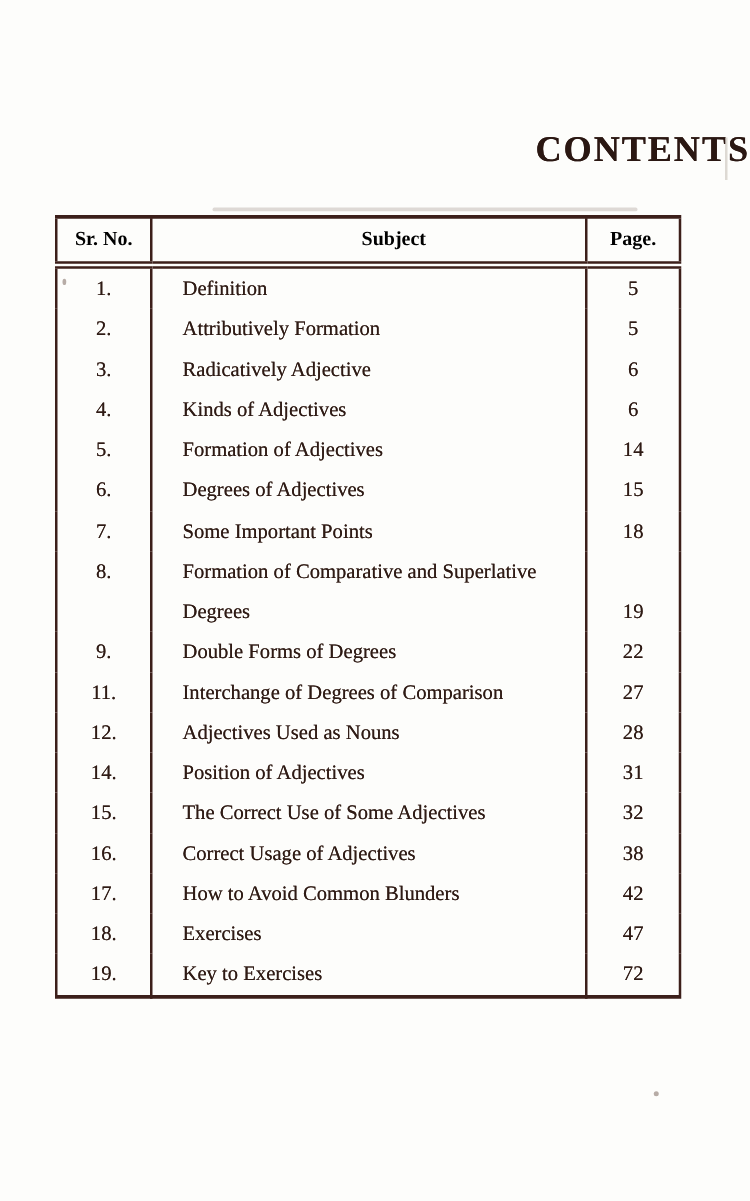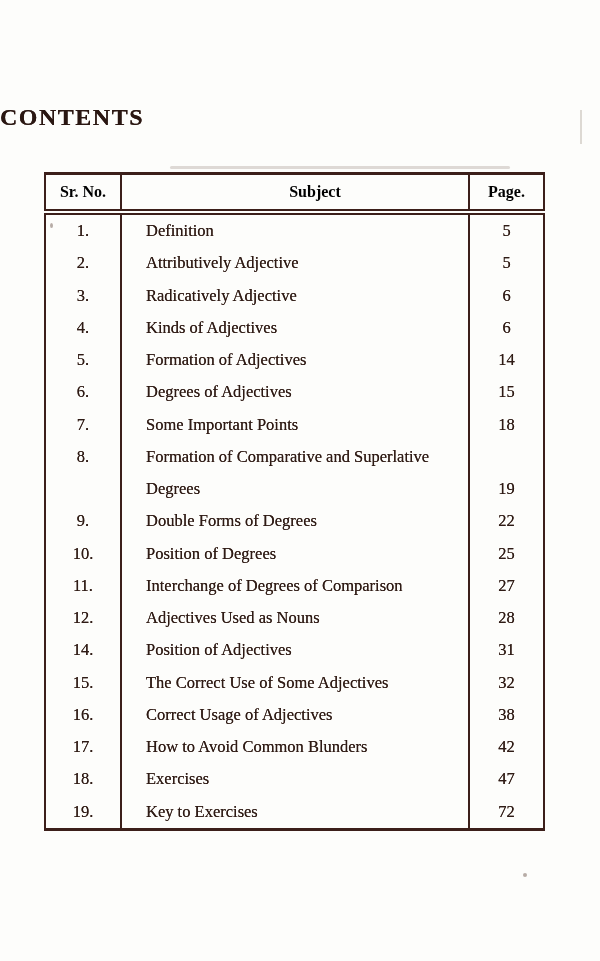--- a/index.html
+++ b/index.html
@@ -16,22 +16,22 @@
     overflow: hidden;
   }
 
   
   .page-title {
     position: absolute;
     top: 104px;
     left: 0;
     width: 100%;
     margin: 0;
-    text-align: left;
-    font-size: 24px;
+    text-align: right;
+    font-size: 29px;
     font-weight: bold;
     letter-spacing: 1.5px;
     color: #2a1712;
     text-shadow: 0 0 0.5px #3a241e;
   }
 
   
   table.contents {
     position: absolute;
     left: 44px;
@@ -134,21 +134,21 @@
   </thead>
   <tbody id="toc-body">
   <tr>
     <td class="col-sr">1.</td>
     <td class="col-subject">Definition</td>
     <td class="col-page">5</td>
   </tr>
 
   <tr>
     <td class="col-sr">2.</td>
-    <td class="col-subject">Attributively Adjective</td>
+    <td class="col-subject">Attributively Formation</td>
     <td class="col-page">5</td>
   </tr>
 
   <tr>
     <td class="col-sr">3.</td>
     <td class="col-subject">Radicatively Adjective</td>
     <td class="col-page">6</td>
   </tr>
 
   <tr>
@@ -180,25 +180,20 @@
     <td class="col-subject">Formation of Comparative and Superlative<br>Degrees</td>
     <td class="col-page">19</td>
   </tr>
 
   <tr>
     <td class="col-sr">9.</td>
     <td class="col-subject">Double Forms of Degrees</td>
     <td class="col-page">22</td>
   </tr>
 
-  <tr>
-    <td class="col-sr">10.</td>
-    <td class="col-subject">Position of Degrees</td>
-    <td class="col-page">25</td>
-  </tr>
 
   <tr>
     <td class="col-sr">11.</td>
     <td class="col-subject">Interchange of Degrees of Comparison</td>
     <td class="col-page">27</td>
   </tr>
 
   <tr>
     <td class="col-sr">12.</td>
     <td class="col-subject">Adjectives Used as Nouns</td>

